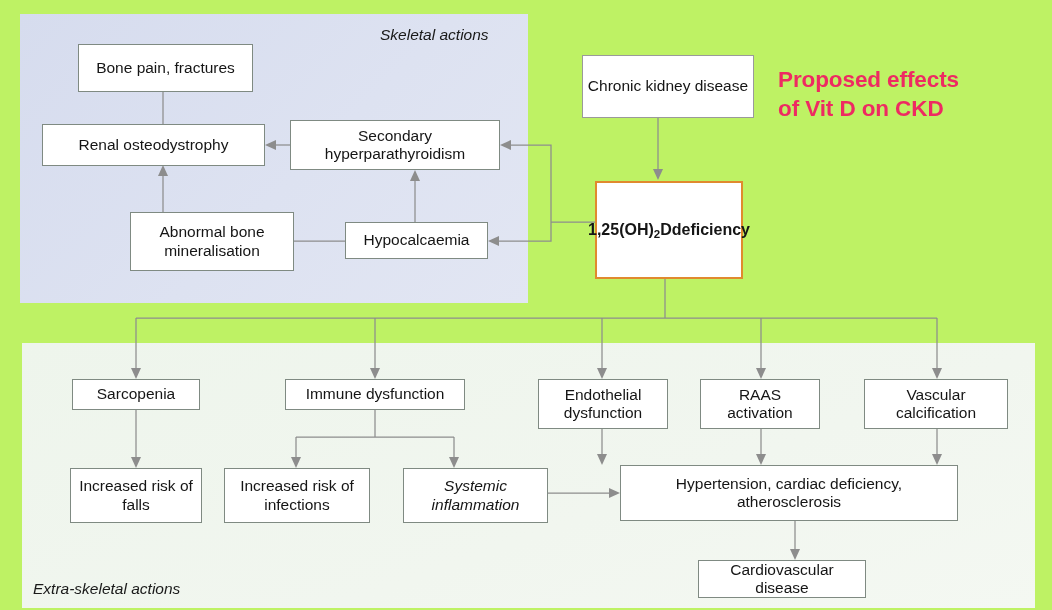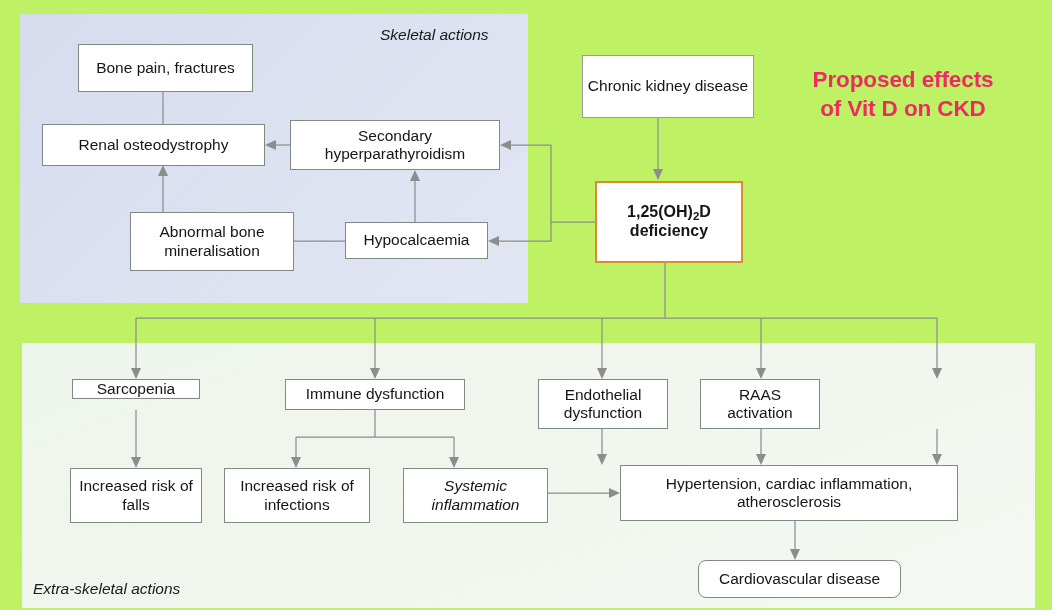--- a/index.html
+++ b/index.html
@@ -73,21 +73,20 @@
     position: absolute;
     z-index: 6;
     left: 778px;
     top: 66px;
     width: 250px;
     font-size: 22.5px;
     font-weight: bold;
     line-height: 1.28;
     color: #ee2a62;
     letter-spacing: -0.1px;
-    text-align: center;
   }
 
   svg#wires {
     position: absolute;
     left: 0; top: 0;
     width: 1052px;
     height: 610px;
     z-index: 4;
     pointer-events: none;
   }
@@ -166,52 +165,53 @@
 
     <line x1="937" y1="429" x2="937" y2="457"></line>
     <polygon class="ah" points="937,465 932,454 942,454"></polygon>
 
     <line x1="795" y1="521" x2="795" y2="552"></line>
     <polygon class="ah" points="795,560 790,549 800,549"></polygon>
   </svg>
 
   <div class="node thin-border" style="left:582px; top:31px; width:172px; height:63px;margin-top:24px;">Chronic kidney disease</div>
 
-  <div class="node highlight" style="left:595px; top:181px; width:148px; height:82px; flex-direction:column;">
+  <div class="node highlight" style="left:595px; top:181px; width:148px; height:98px; ">
     <div><span>1,25(OH)</span><sub>2</sub><span>D</span></div>
     <div>deficiency</div>
   </div>
 
   <div class="node" style="left:78px; top:44px; width:175px; height:48px;">Bone pain, fractures</div>
 
   <div class="node" style="left:42px; top:124px; width:223px; height:42px;">Renal osteodystrophy</div>
 
   <div class="node" style="left:290px; top:120px; width:210px; height:50px;">Secondary hyperparathyroidism</div>
 
   <div class="node" style="left:118px; top:212px; width:164px; height:59px;margin-left:12px;">Abnormal bone mineralisation</div>
 
   <div class="node" style="left:345px; top:222px; width:143px; height:37px;">Hypocalcaemia</div>
 
-  <div class="node" style="left:72px; top:379px; width:128px; height:20px;">Sarcopenia</div>
+  <div class="node" style="left:72px; top:379px; width:128px; height:31px;">Sarcopenia</div>
 
   <div class="node" style="left:285px; top:379px; width:180px; height:31px;">Immune dysfunction</div>
 
   <div class="node" style="left:538px; top:379px; width:130px; height:50px;">Endothelial dysfunction</div>
 
   <div class="node" style="left:700px; top:379px; width:120px; height:50px;">RAAS activation</div>
 
+  <div class="node" style="left:864px; top:379px; width:144px; height:50px;">Vascular calcification</div>
 
   <div class="node" style="left:70px; top:468px; width:132px; height:55px;">Increased risk of falls</div>
 
   <div class="node" style="left:224px; top:468px; width:146px; height:55px;">Increased risk of infections</div>
 
   <div class="node" style="left:403px; top:468px; width:145px; height:55px;font-style:italic;">Systemic inflammation</div>
 
-  <div class="node" style="left:620px; top:465px; width:338px; height:56px;">Hypertension, cardiac inflammation, atherosclerosis</div>
-
-  <div class="node" style="left:698px; top:560px; width:203px; height:38px;border-radius:8px;">Cardiovascular disease</div>
+  <div class="node" style="left:620px; top:465px; width:338px; height:56px;">Hypertension, cardiac deficiency, atherosclerosis</div>
+
+  <div class="node" style="left:698px; top:560px; width:168px; height:38px;">Cardiovascular disease</div>
 
   <div id="title">
     <div>Proposed effects</div>
     <div>of Vit D on CKD</div>
   </div>
 
 </div>
 
 </body></html>

